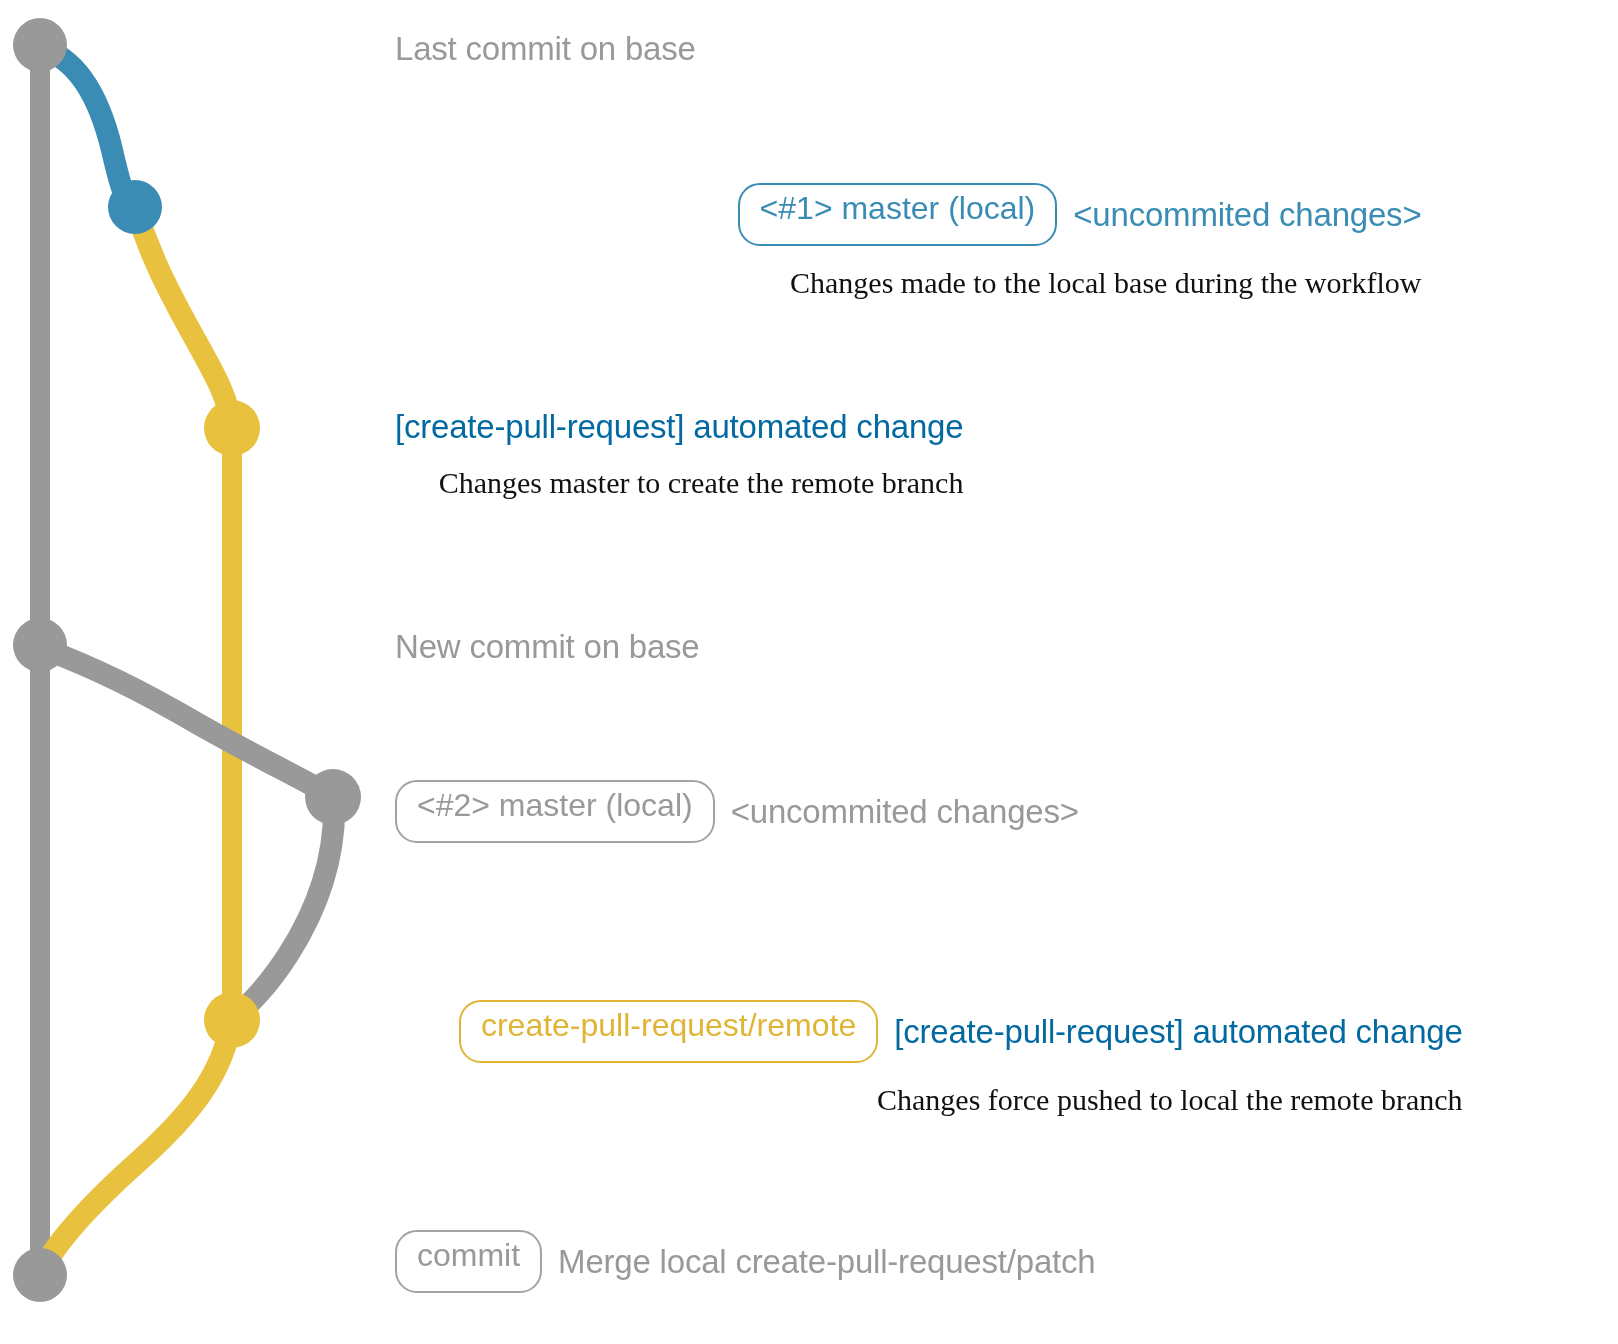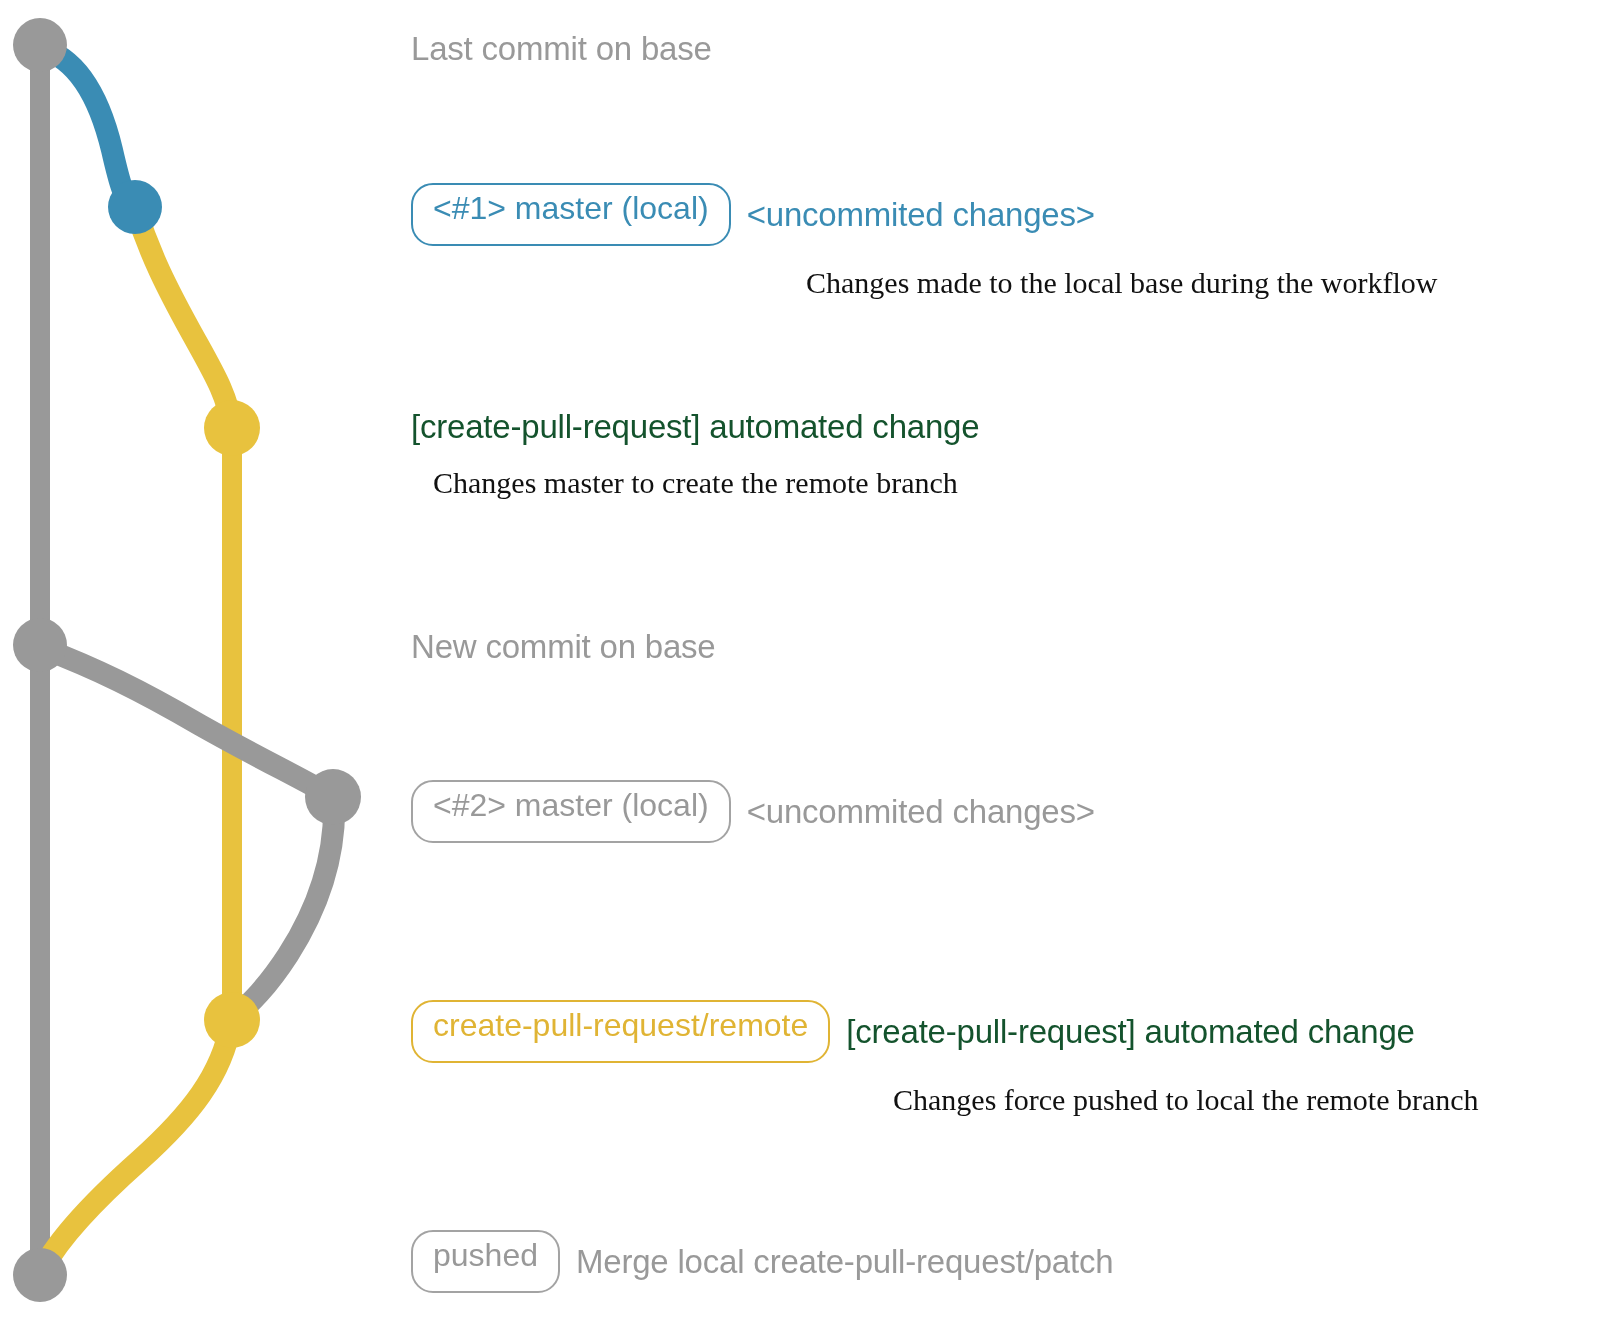--- a/index.html
+++ b/index.html
@@ -29,24 +29,24 @@
   }
   .rows {
     position: absolute;
     left: 0;
     top: 0;
     width: 1618px;
     height: 1344px;
   }
   .row {
     position: absolute;
-    left: 411px;
+    left: 395px;
     display: flex;
     flex-direction: column;
-    align-items: flex-start;
+    align-items: flex-end;
   }
   .row-main {
     display: flex;
     flex-direction: row;
     align-items: center;
     white-space: nowrap;
   }
   .plain-title {
     font-size: 33px;
     font-family: "Liberation Sans", sans-serif;
@@ -69,21 +69,21 @@
   .badge.yellow { border-color: #e0b434; color: #e0b434; }
   .badge.gray { border-color: #a3a3a3; color: #999999; }
   .commit-msg {
     font-size: 33px;
     font-family: "Liberation Sans", sans-serif;
     margin-left: 16px;
     white-space: nowrap;
     letter-spacing: -0.2px;
   }
   .commit-msg.blue { color: #3a8cb4; }
-  .commit-msg.yellow { color: #14532d; }
+  .commit-msg.yellow { color: #0369a1; }
   .commit-msg.gray { color: #999999; }
   .desc {
     font-family: "Liberation Serif", serif;
     font-size: 30px;
     color: #111111;
     white-space: nowrap;
     margin-top: 20px;
   }
 </style>
 </head>
@@ -155,19 +155,19 @@
     <div class="row" style="top:1000px">
       <div class="row-main">
         <span class="badge yellow">create-pull-request/remote</span>
         <span class="commit-msg yellow">[create-pull-request] automated change</span>
       </div>
       <div class="desc" style="margin-left:482px">Changes force pushed to local the remote branch</div>
     </div>
 
     <div class="row" style="top:1230px">
       <div class="row-main">
-        <span class="badge gray">pushed</span>
+        <span class="badge gray">commit</span>
         <span class="commit-msg gray">Merge local create-pull-request/patch</span>
       </div>
     </div>
 
   </div>
 </div>
 
 </body></html>

